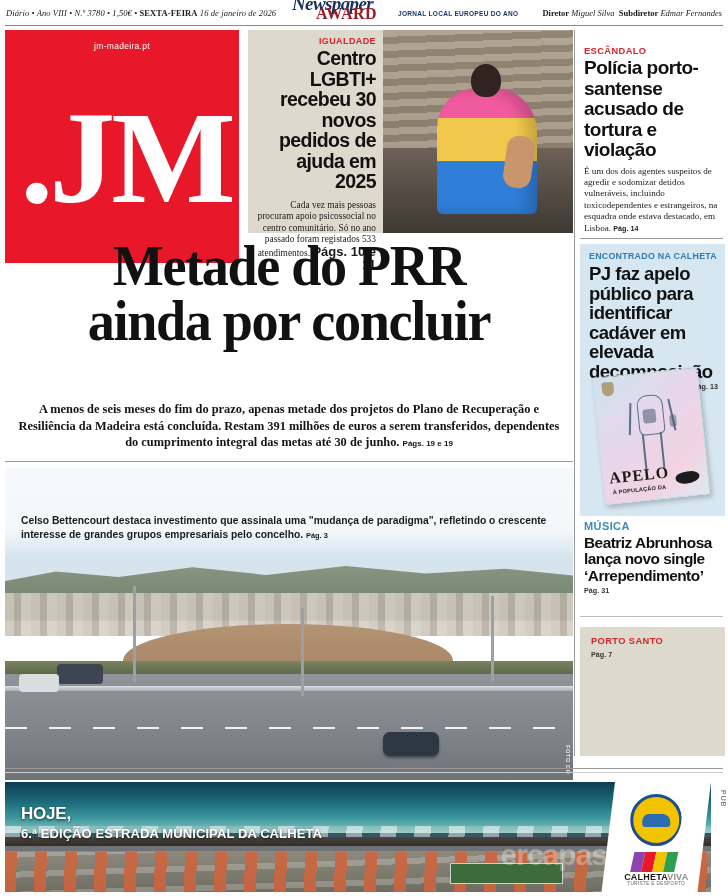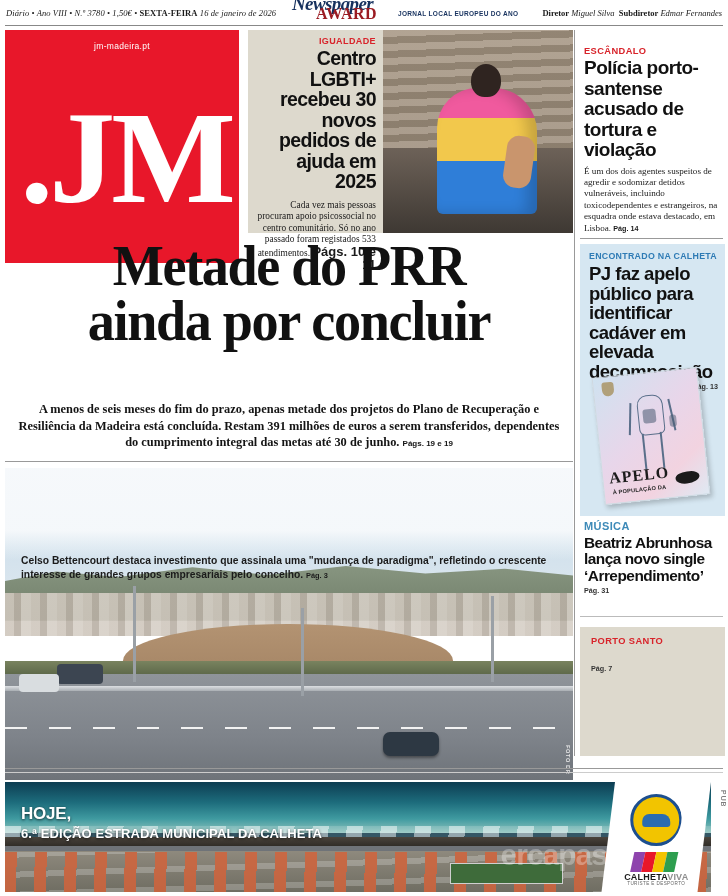--- a/index.html
+++ b/index.html
@@ -167,21 +167,21 @@
   .bk-overlay {
     position:absolute; left:0; top:0; width:568px; height:92px;
     background: linear-gradient(180deg, rgba(248,250,252,.97) 0%, rgba(248,250,252,.92) 68%, rgba(248,250,252,0) 100%);
   }
   .bk-head {
     position:absolute; left:16px; top:11px; width:540px;
     font-weight:bold; font-size:25.5px; line-height:27px; color:#111; letter-spacing:-.7px;
   }
   .bk-deck {
     position:absolute; left:16px; top:46px; width:530px;
-    font-weight:bold; font-size:10.3px; line-height:14px; color:#1b1b1b;margin-top:40px;
+    font-weight:bold; font-size:10.3px; line-height:14px; color:#1b1b1b;
   }
   .bk-deck .pg { font-size:7.4px; }
   .bk-credit {
     position:absolute; right:2px; bottom:6px;
     writing-mode: vertical-rl; font-size:5.6px; color:#e9e9e9;
     letter-spacing:.6px; font-weight:bold;
   }
 
   
   .right-col { position:absolute; left:578px; top:30px; width:145px; }
@@ -249,21 +249,21 @@
   .r3 .r-head { font-size:15.4px; line-height:16.4px; margin-top:3px; }
   .r3 .pgref { display:block; margin-top:2px; color:#333; }
   .hr-r3 { position:absolute; left:580px; top:616px; width:143px; height:1px; background:#bbb; }
 
   
   .r4 {
     position:absolute; left:580px; top:627px; width:145px; height:129px;
     background:#ddd9cd; padding:9px 8px 0 11px;
   }
   .r4 .r-head { font-size:15.8px; line-height:17.2px; margin-top:4px; }
-  .r4 .pgref { display:block; margin-top:18px; color:#333; }
+  .r4 .pgref { display:block; margin-top:4px; color:#333; }
 
   
   .hr-bottom { position:absolute; left:5px; top:768px; width:718px; height:1px; background:#999; }
   .hr-bottom2 { position:absolute; left:5px; top:772px; width:718px; height:1px; background:#ccc; }
   .ad {
     position:absolute; left:5px; top:782px; width:706px; height:110px; overflow:hidden;
     background:#123a4a;
   }
   .ad-sea { position:absolute; left:0; top:0; width:100%; height:46%;
     background: linear-gradient(180deg,#0d3d52 0%, #1d6c7c 40%, #3f9aa0 72%, #8fc3bd 100%); }

